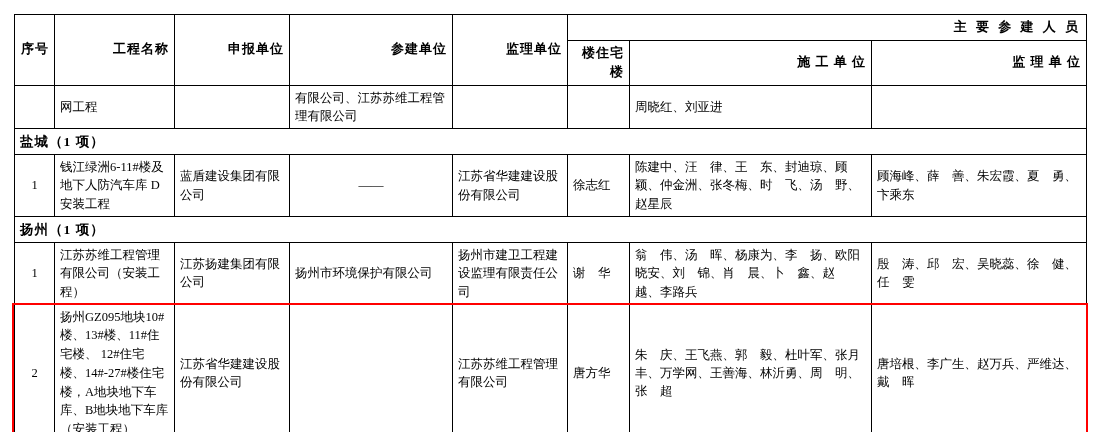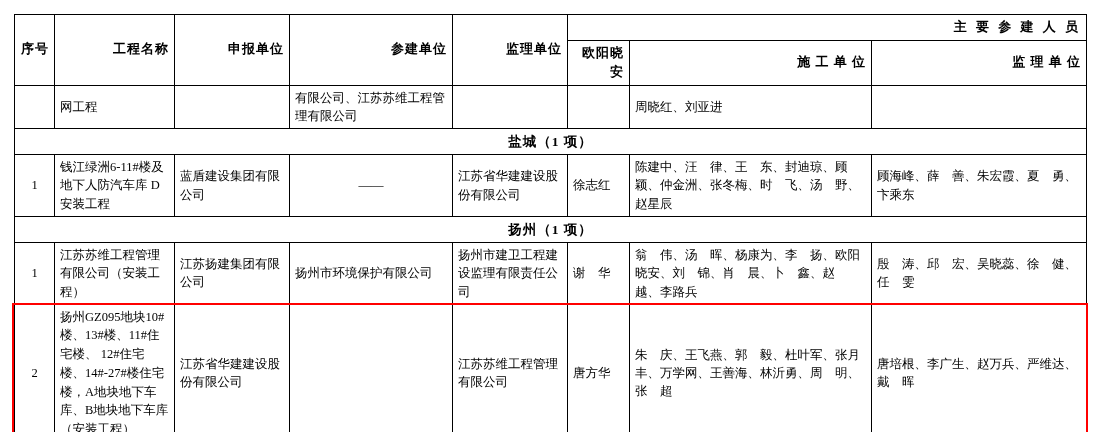--- a/index.html
+++ b/index.html
@@ -40,21 +40,21 @@
     letter-spacing: 1px;
   }
   .hdr-wide {
     text-align: right;
     font-size: 13px;
     letter-spacing: 3px;
   }
   .c { }
   .l { text-align: left; }
   .group-row td {
-    text-align: center;
+    text-align: left;
     font-size: 13.5px;
     font-weight: bold;
     letter-spacing: 1px;
     padding: 4px 0;
   }
   .num { text-align: center; }
   .dash { text-align: center; letter-spacing: 0px; }
   .cell-tight { line-height: 1.5; }
   
   .red-box {
@@ -87,21 +87,21 @@
     <thead>
       <tr>
         <th class="hdr" rowspan="2">序号</th>
         <th class="hdr" rowspan="2">工程名称</th>
         <th class="hdr" rowspan="2">申报单位</th>
         <th class="hdr" rowspan="2">参建单位</th>
         <th class="hdr" rowspan="2">监理单位</th>
         <th class="hdr-wide" colspan="3">主 要 参 建 人 员</th>
       </tr>
       <tr>
-        <th class="hdr">欧阳晓安</th>
+        <th class="hdr">楼住宅楼</th>
         <th class="hdr">施 工 单 位</th>
         <th class="hdr">监 理 单 位</th>
       </tr>
     </thead>
     <tbody>
 
       <tr>
         <td class="num"></td>
         <td class="l">网工程</td>
         <td class="l"></td>

